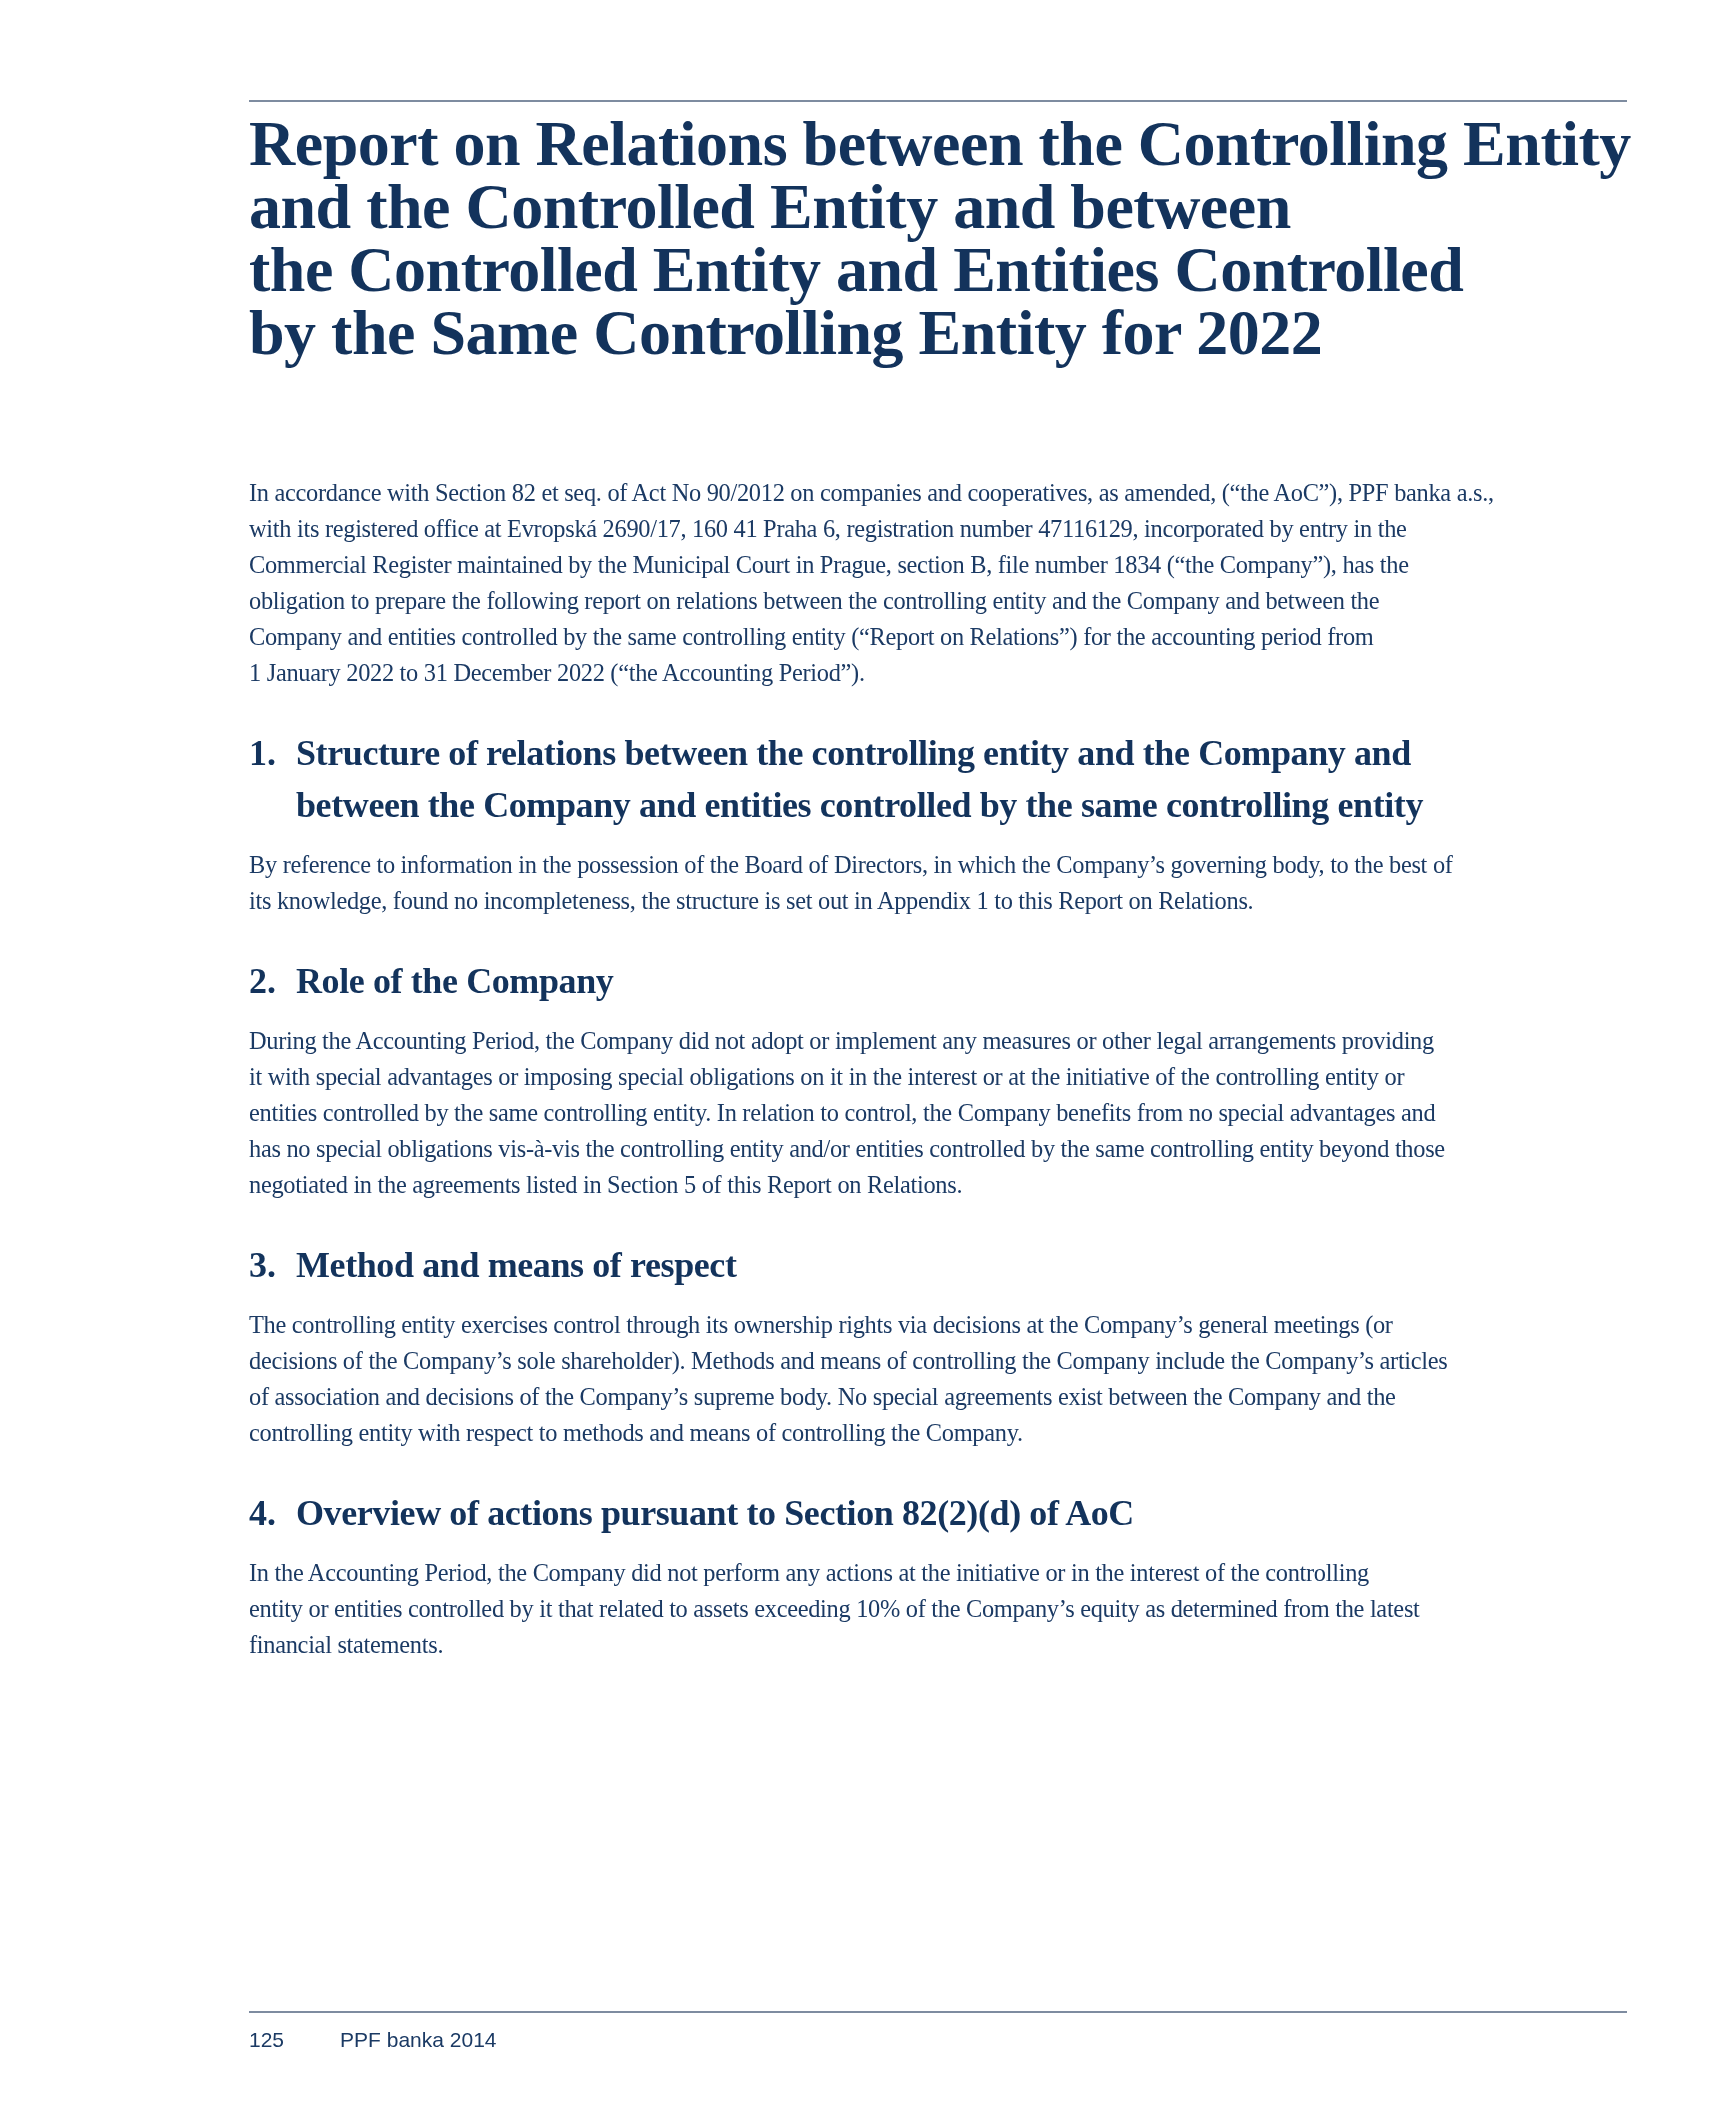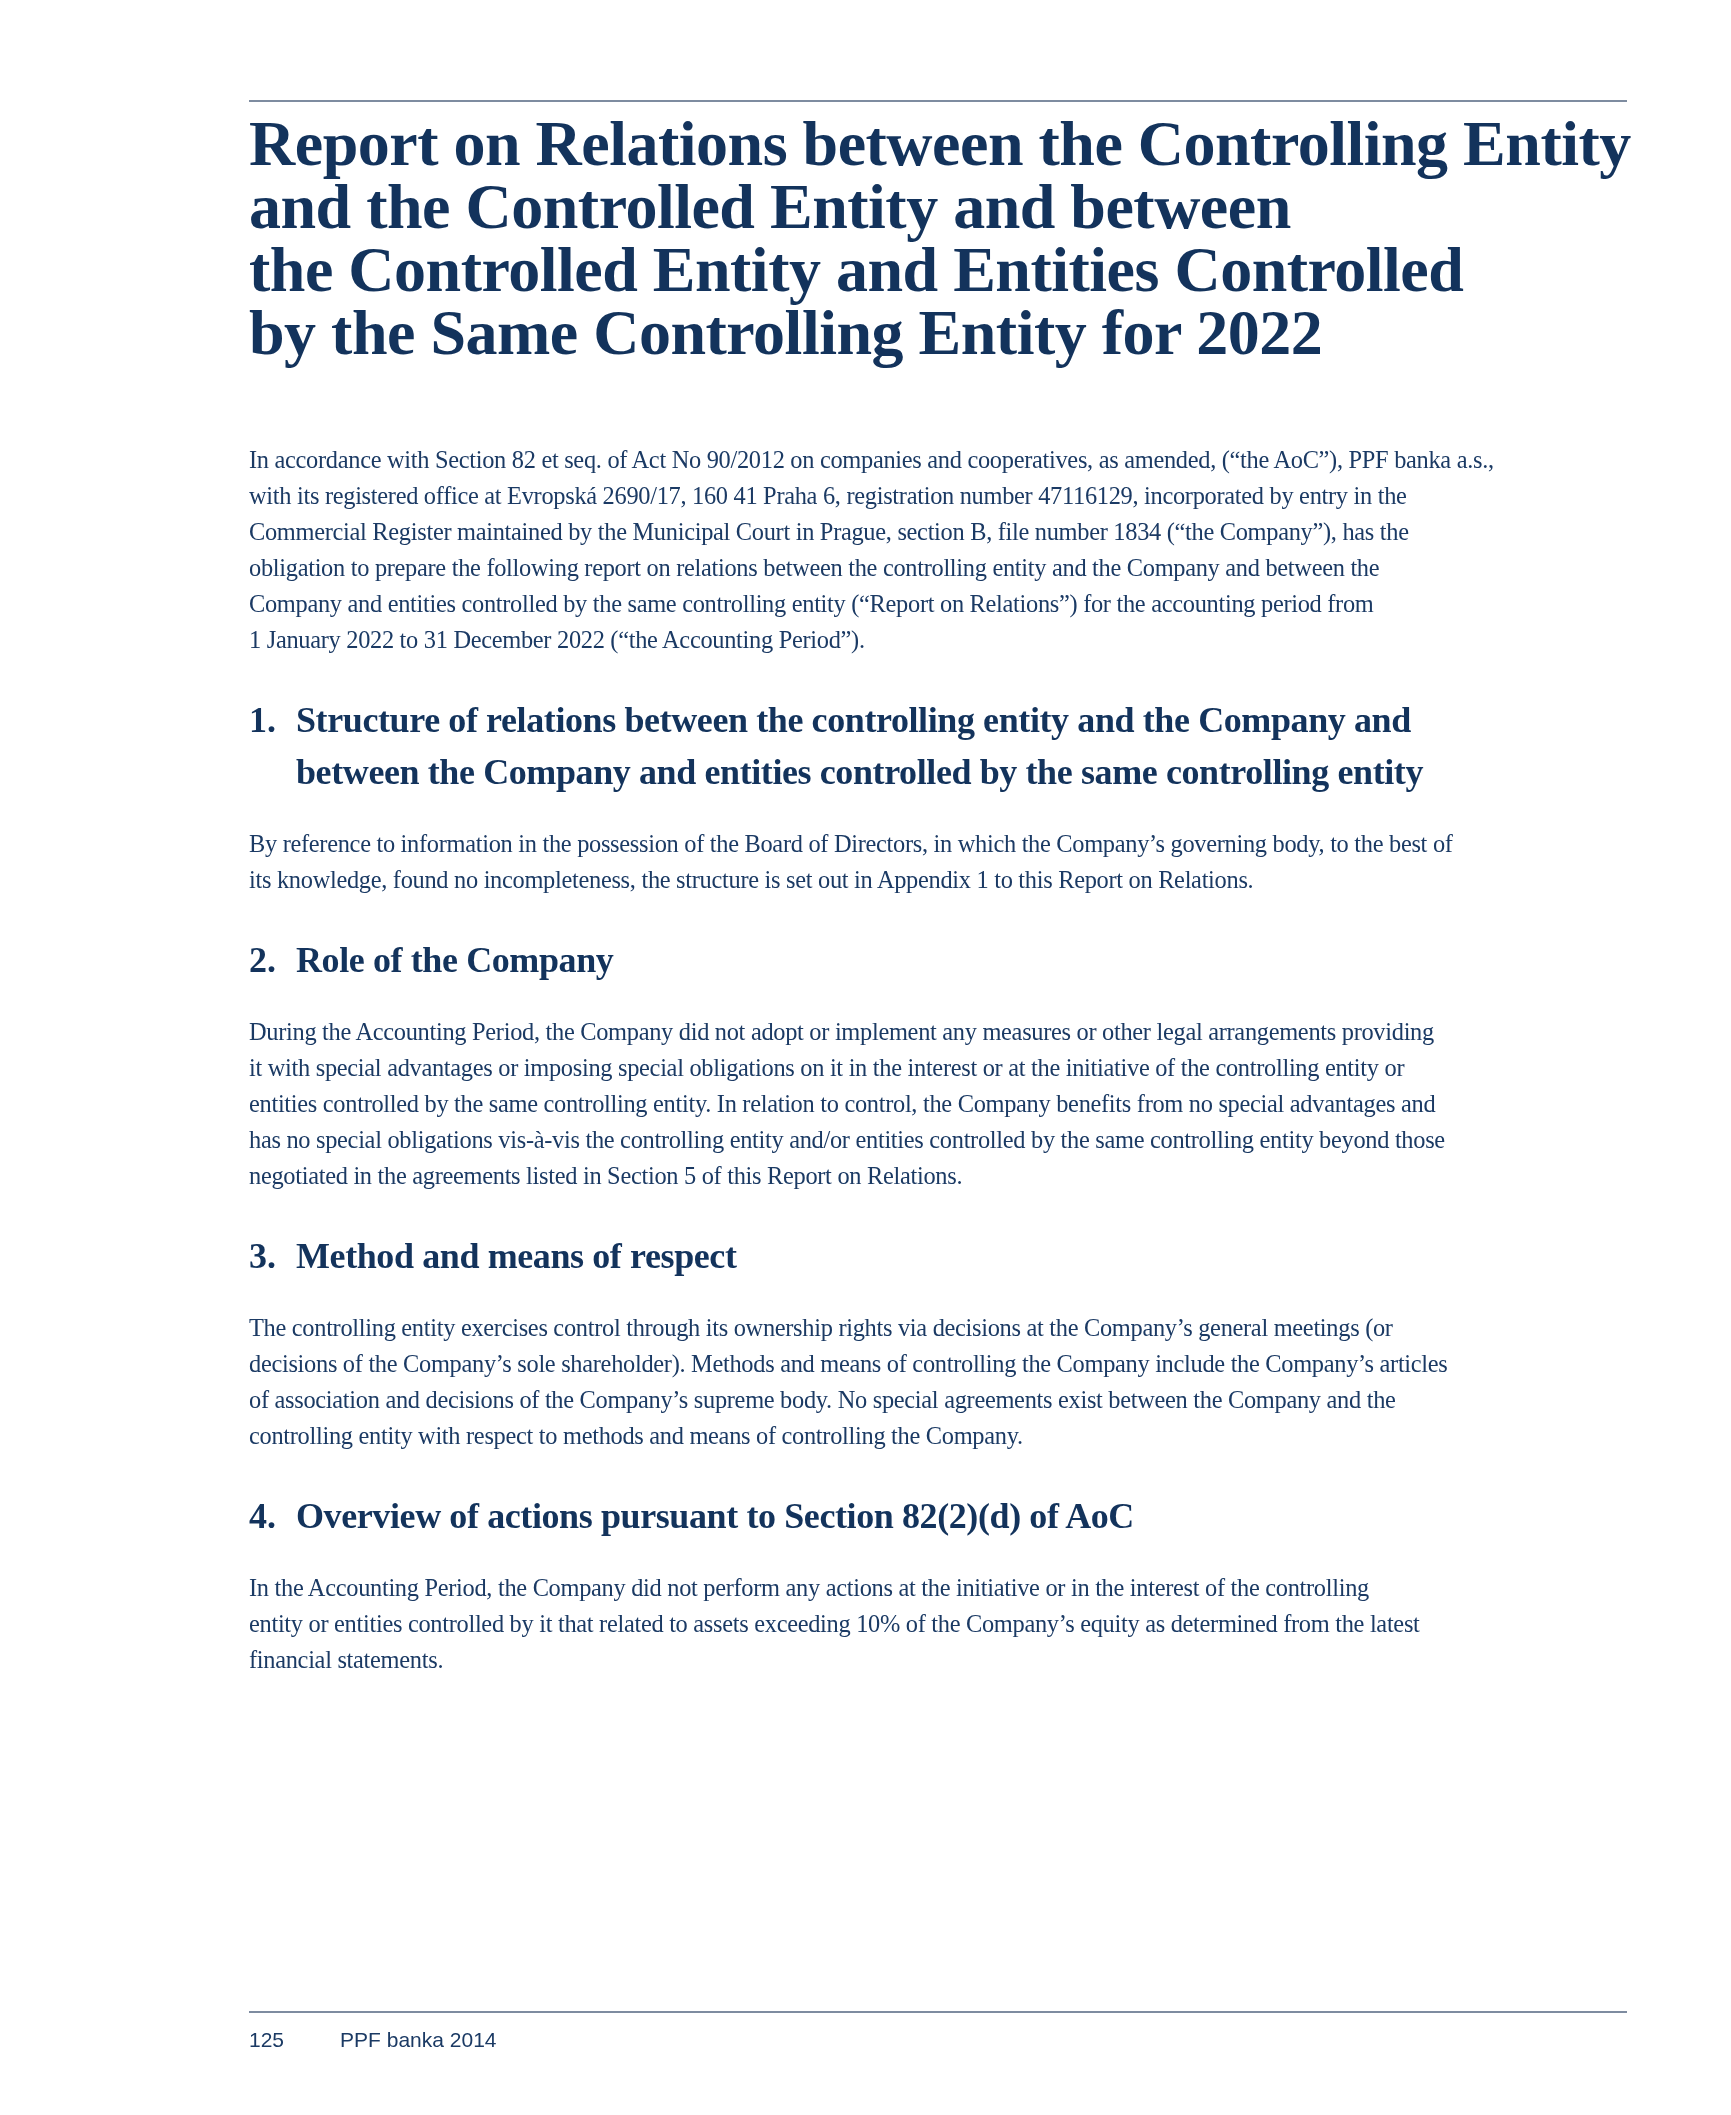--- a/index.html
+++ b/index.html
@@ -36,22 +36,22 @@
     letter-spacing: -0.5px;
   }
   .para {
     margin: 0;
     font-size: 24.4px;
     line-height: 36px;
     letter-spacing: -0.3px;
     color: #1b3a64;
     white-space: pre;
   }
-  .para.intro { margin-top: 78px; }
-  .para.sec { margin-top: 28px; }
+  .para.intro { margin-top: 111px; }
+  .para.sec { margin-top: 16px; }
   .heading {
     display: flex;
     margin: 36px 0 0 0;
     font-size: 36px;
     line-height: 52px;
     font-weight: 700;
     color: #13335c;
   }
   .heading .num {
     flex: 0 0 47px;

